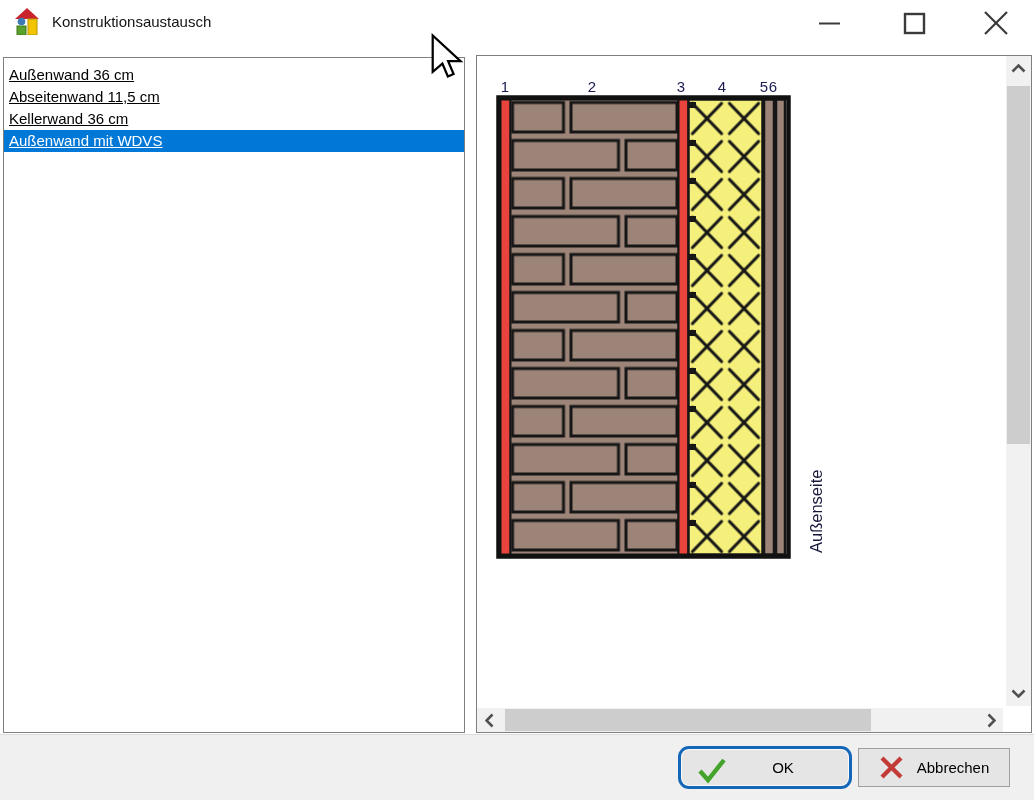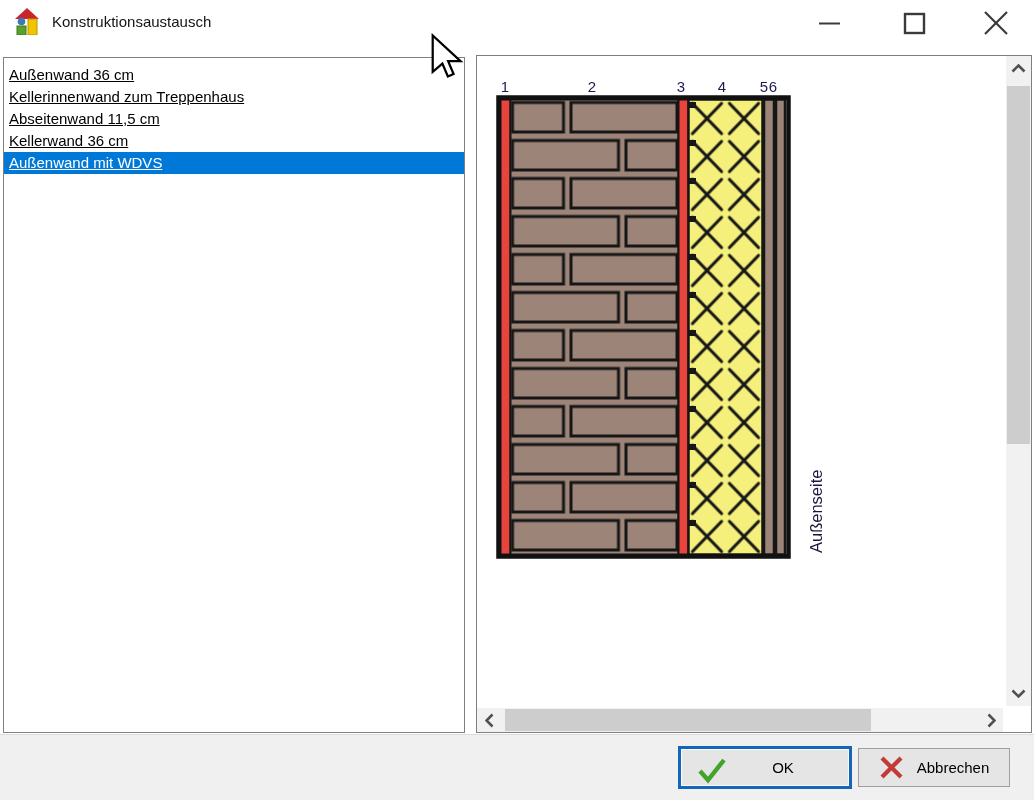--- a/index.html
+++ b/index.html
@@ -47,21 +47,21 @@
   .hscroll .left { left:0; top:0; width:24px; height:24px; }
   .hscroll .right { right:0; top:0; width:24px; height:24px; }
   
   .bottom-bar { position:absolute; left:0; top:734px; width:1034px; height:66px; background:#f0f0f0; border-top:1px solid #dcdcdc; }
   .btn {
     position:absolute; display:flex; align-items:center; justify-content:center;
     font-size:15px; color:#000000; background:#e5e5e5; cursor:default;
   }
   .btn-ok {
     left:678px; top:746px; width:174px; height:43px;
-    border:3px solid #1467b8; border-radius:0;
+    border:3px solid #1467b8; border-radius:11px;
     box-shadow:inset 0 0 0 1px #fafafa; padding-left:36px;
   }
   .btn-cancel {
     left:858px; top:748px; width:152px; height:39px;
     border:1px solid #9f9f9f; gap:13px;text-align:right;
   }
   .btn-ok .icon { position:absolute; left:16px; top:8px; }
   
   .cursor { position:absolute; left:430px; top:33px; }
 </style>
@@ -90,21 +90,20 @@
   <div class="win-btn close">
     <svg width="26" height="26" viewBox="0 0 26 26">
       <line x1="2" y1="2" x2="24" y2="24" stroke="#3a3a3a" stroke-width="2.2"></line>
       <line x1="24" y1="2" x2="2" y2="24" stroke="#3a3a3a" stroke-width="2.2"></line>
     </svg>
   </div>
 </div>
 
 <div class="list-panel">
   <div class="list-item">Außenwand 36 cm</div>
-  <div class="list-item">Kellerinnenwand zum Treppenhaus</div>
   <div class="list-item">Abseitenwand 11,5 cm</div>
   <div class="list-item">Kellerwand 36 cm</div>
   <div class="list-item selected">Außenwand mit WDVS</div>
 </div>
 
 <div class="preview-panel">
 
   <svg class="wall-svg" width="345" height="495" viewBox="0 0 345 495">
     <defs>
       <pattern id="brickPat" width="168" height="76" patternUnits="userSpaceOnUse" patternTransform="translate(15.5,24.5)">

